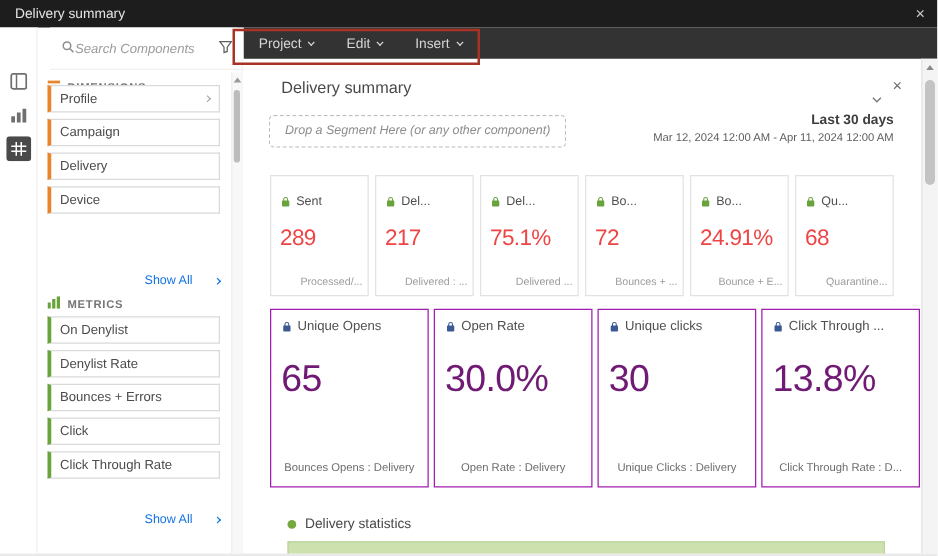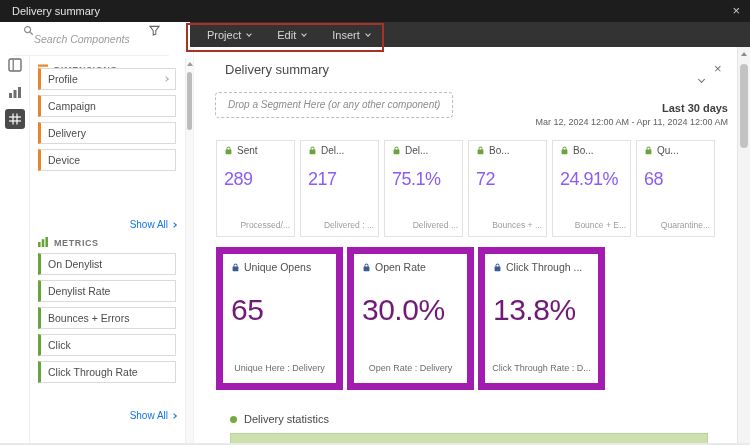--- a/index.html
+++ b/index.html
@@ -22,64 +22,64 @@
   .chev-down { transform: rotate(45deg); margin-top: -2px; }
   .chev-right { transform: rotate(-45deg); }
   .tri-up { width: 0; height: 0; border-left: 3px solid transparent; border-right: 3px solid transparent; border-bottom: 4px solid #8b8b8b; }
 
   
   #iconrail { position: absolute; left: 0; top: 22px; width: 30px; bottom: 0; background: #fff; border-right: 1px solid #f0f0f0; }
   .rail-btn { position: absolute; left: 0; width: 30px; display: flex; justify-content: center; cursor: default; }
   #rail1 { top: 36px; } #rail2 { top: 63px; } #rail3 { top: 87px; }
 
   
-  #searchrow { position: absolute; left: 14px; top: 22px; width: 155px; height: 34px; display: flex; gap: 0; padding: 0 9px; border-bottom: 1px solid #f1f1f1; background: #fff; }
+  #searchrow { position: absolute; left: 40px; top: 22px; width: 155px; height: 34px; display: flex; align-items: center; gap: 0; padding: 0 9px; border-bottom: 1px solid #f1f1f1; background: #fff; }
   #searchrow input { border: 0; outline: 0; flex: 1; min-width: 0; font-size: 10.5px; font-family: inherit; color: #555; background: transparent; }
   #searchrow input::placeholder { font-style: italic; color: #9b9b9b; }
 
   .sect-head { position: absolute; left: 38px; display: flex; align-items: center; gap: 6px; font-size: 9px; font-weight: bold; letter-spacing: .6px; color: #757575; }
   #dimhead { top: 64px; } #methead { top: 237px; }
 
   .comp-list { position: absolute; left: 38px; width: 138px; }
   #dimlist { top: 68px; } #metlist { top: 253px; }
   .comp-item { height: 22px; margin-bottom: 5px; background: #fff; border: 1px solid #dadada; border-left-width: 3px; border-left-style: solid; display: flex; align-items: center; padding: 0 7px; font-size: 10.5px; color: #4b4b4b; cursor: default; white-space: nowrap; overflow: hidden; }
   .dim { border-left-color: #e8842a; }
   .met { border-left-color: #69a33c; }
   .comp-item .chev-right { margin-left: auto; color: #ababab; flex: none; }
 
-  .show-all { position: absolute; left: 38px; width: 138px; display: flex; justify-content: flex-end; align-items: center; gap: 4px; font-size: 10px; color: #1473e6; cursor: default; }
+  .show-all { position: absolute; left: 38px; width: 138px; display: flex; justify-content: flex-end; align-items: center; gap: 18px; font-size: 10px; color: #1473e6; cursor: default; }
   #dimshow { top: 219px; } #metshow { top: 410px; }
 
   
   #lscroll { position: absolute; left: 185px; top: 58px; width: 8px; bottom: 0; background: #f8f8f8; border-left: 1px solid #ededed; }
   #lscroll .tri-up { margin: 4px auto 0; border-bottom-color: #9a9a9a; }
   #lscroll .thumb { position: absolute; top: 14px; left: 1px; width: 5px; height: 58px; background: #bcbcbc; border-radius: 3px; }
 
   
   #main-divider { position: absolute; left: 193px; top: 47px; bottom: 0; width: 1px; background: #f2f2f2; }
   #panel-title { position: absolute; left: 225px; top: 62px; font-size: 13px; color: #494949; }
   #panel-collapse { position: absolute; left: 699px; top: 68px; color: #6e6e6e; cursor: default; }
   #panel-collapse .chev { width: 5px; height: 5px; }
   #panel-close { position: absolute; left: 714px; top: 61px; font-size: 13px; color: #6e6e6e; cursor: default; }
 
   #dropzone { position: absolute; left: 215px; top: 92px; height: 26px; padding: 0 12px; border: 1px dashed #bdbdbd; border-radius: 4px; font-size: 10px; font-style: italic; color: #8c8c8c; line-height: 24px; white-space: nowrap; }
 
-  #daterange { position: absolute; right: 22px; top: 90px; text-align: right; cursor: default; margin-top: 12px; }
+  #daterange { position: absolute; right: 35px; top: 90px; text-align: right; cursor: default; }
   #daterange .lbl { font-size: 11px; font-weight: bold; color: #3e3e3e; }
   #daterange .rng { font-size: 9px; color: #5f5f5f; margin-top: 3px; white-space: nowrap; }
 
   
   #row1 { position: absolute; left: 216px; top: 140px; display: flex; gap: 5px; }
-  .card-s { width: 79px; height: 97px; background: #fff; border: 1px solid #e2e2e2; position: relative; padding: 4px 7px; }
+  .card-s { width: 79px; height: 97px; background: #fff; border: 1px solid #e2e2e2; position: relative; padding: 15px 7px; }
   .card-title { display: flex; align-items: center; gap: 4px; font-size: 10px; color: #4f4f4f; white-space: nowrap; overflow: hidden; }
-  .card-s .value { margin-top: 13px; font-size: 18px; letter-spacing: -0.5px; color: #8b5cf6; white-space: nowrap; }
+  .card-s .value { margin-top: 13px; font-size: 18px; letter-spacing: -0.5px; color: #ef4444; white-space: nowrap; }
   .card-s .sub { position: absolute; left: 7px; right: 4px; bottom: 6px; font-size: 8.5px; color: #9c9c9c; white-space: nowrap; overflow: hidden; text-align: right; }
 
   #row2 { position: absolute; left: 216px; top: 247px; display: flex; gap: 4px; }
-  .card-l { width: 127px; height: 143px; background: #fff; border: 7px solid #a21caf; position: relative; padding: 7px 8px; }
+  .card-l { width: 127px; height: 143px; background: #fff; border: 1px solid #a21caf; position: relative; padding: 7px 8px; }
   .card-l .card-title { font-size: 10.5px; }
   .card-l .value { margin-top: 20px; text-align: left; font-size: 30px; letter-spacing: -0.5px; color: #701a75; white-space: nowrap; }
   .card-l .sub { position: absolute; left: 4px; right: 4px; bottom: 10px; text-align: center; font-size: 9px; color: #6d6d6d; white-space: nowrap; overflow: hidden; }
 
   .lock { display: inline-flex; flex: none; }
   .lock-green { color: #69a33c; }
   .lock-blue { color: #3b5a94; }
 
   
   #legend { position: absolute; left: 230px; top: 413px; display: flex; align-items: center; gap: 7px; font-size: 11px; color: #474747; }
@@ -327,33 +327,45 @@
     <div class="card-l">
       <div class="card-title">
         <span class="lock lock-blue">
             <svg viewBox="0 0 16 16" width="9" height="9">
               <path fill="currentColor" d="M8 1a3.5 3.5 0 0 0-3.5 3.5V6H4a1.2 1.2 0 0 0-1.2 1.2v6c0 .7.5 1.3 1.2 1.3h8c.7 0 1.2-.6 1.2-1.3v-6A1.2 1.2 0 0 0 12 6h-.5V4.5A3.5 3.5 0 0 0 8 1zM6 4.5a2 2 0 1 1 4 0V6H6z"></path>
             </svg>
           </span>
         <span>Unique Opens</span>
       </div>
       <div class="value">65</div>
-      <div class="sub">Unique Here : Delivery</div>
+      <div class="sub">Bounces Opens : Delivery</div>
     </div>
     <div class="card-l">
       <div class="card-title">
         <span class="lock lock-blue">
             <svg viewBox="0 0 16 16" width="9" height="9">
               <path fill="currentColor" d="M8 1a3.5 3.5 0 0 0-3.5 3.5V6H4a1.2 1.2 0 0 0-1.2 1.2v6c0 .7.5 1.3 1.2 1.3h8c.7 0 1.2-.6 1.2-1.3v-6A1.2 1.2 0 0 0 12 6h-.5V4.5A3.5 3.5 0 0 0 8 1zM6 4.5a2 2 0 1 1 4 0V6H6z"></path>
             </svg>
           </span>
         <span>Open Rate</span>
       </div>
       <div class="value">30.0%</div>
       <div class="sub">Open Rate : Delivery</div>
+    </div>
+    <div class="card-l">
+      <div class="card-title">
+        <span class="lock lock-blue">
+            <svg viewBox="0 0 16 16" width="9" height="9">
+              <path fill="currentColor" d="M8 1a3.5 3.5 0 0 0-3.5 3.5V6H4a1.2 1.2 0 0 0-1.2 1.2v6c0 .7.5 1.3 1.2 1.3h8c.7 0 1.2-.6 1.2-1.3v-6A1.2 1.2 0 0 0 12 6h-.5V4.5A3.5 3.5 0 0 0 8 1zM6 4.5a2 2 0 1 1 4 0V6H6z"></path>
+            </svg>
+          </span>
+        <span>Unique clicks</span>
+      </div>
+      <div class="value">30</div>
+      <div class="sub">Unique Clicks : Delivery</div>
     </div>
     <div class="card-l">
       <div class="card-title">
         <span class="lock lock-blue">
             <svg viewBox="0 0 16 16" width="9" height="9">
               <path fill="currentColor" d="M8 1a3.5 3.5 0 0 0-3.5 3.5V6H4a1.2 1.2 0 0 0-1.2 1.2v6c0 .7.5 1.3 1.2 1.3h8c.7 0 1.2-.6 1.2-1.3v-6A1.2 1.2 0 0 0 12 6h-.5V4.5A3.5 3.5 0 0 0 8 1zM6 4.5a2 2 0 1 1 4 0V6H6z"></path>
             </svg>
           </span>
         <span>Click Through ...</span>
       </div>

